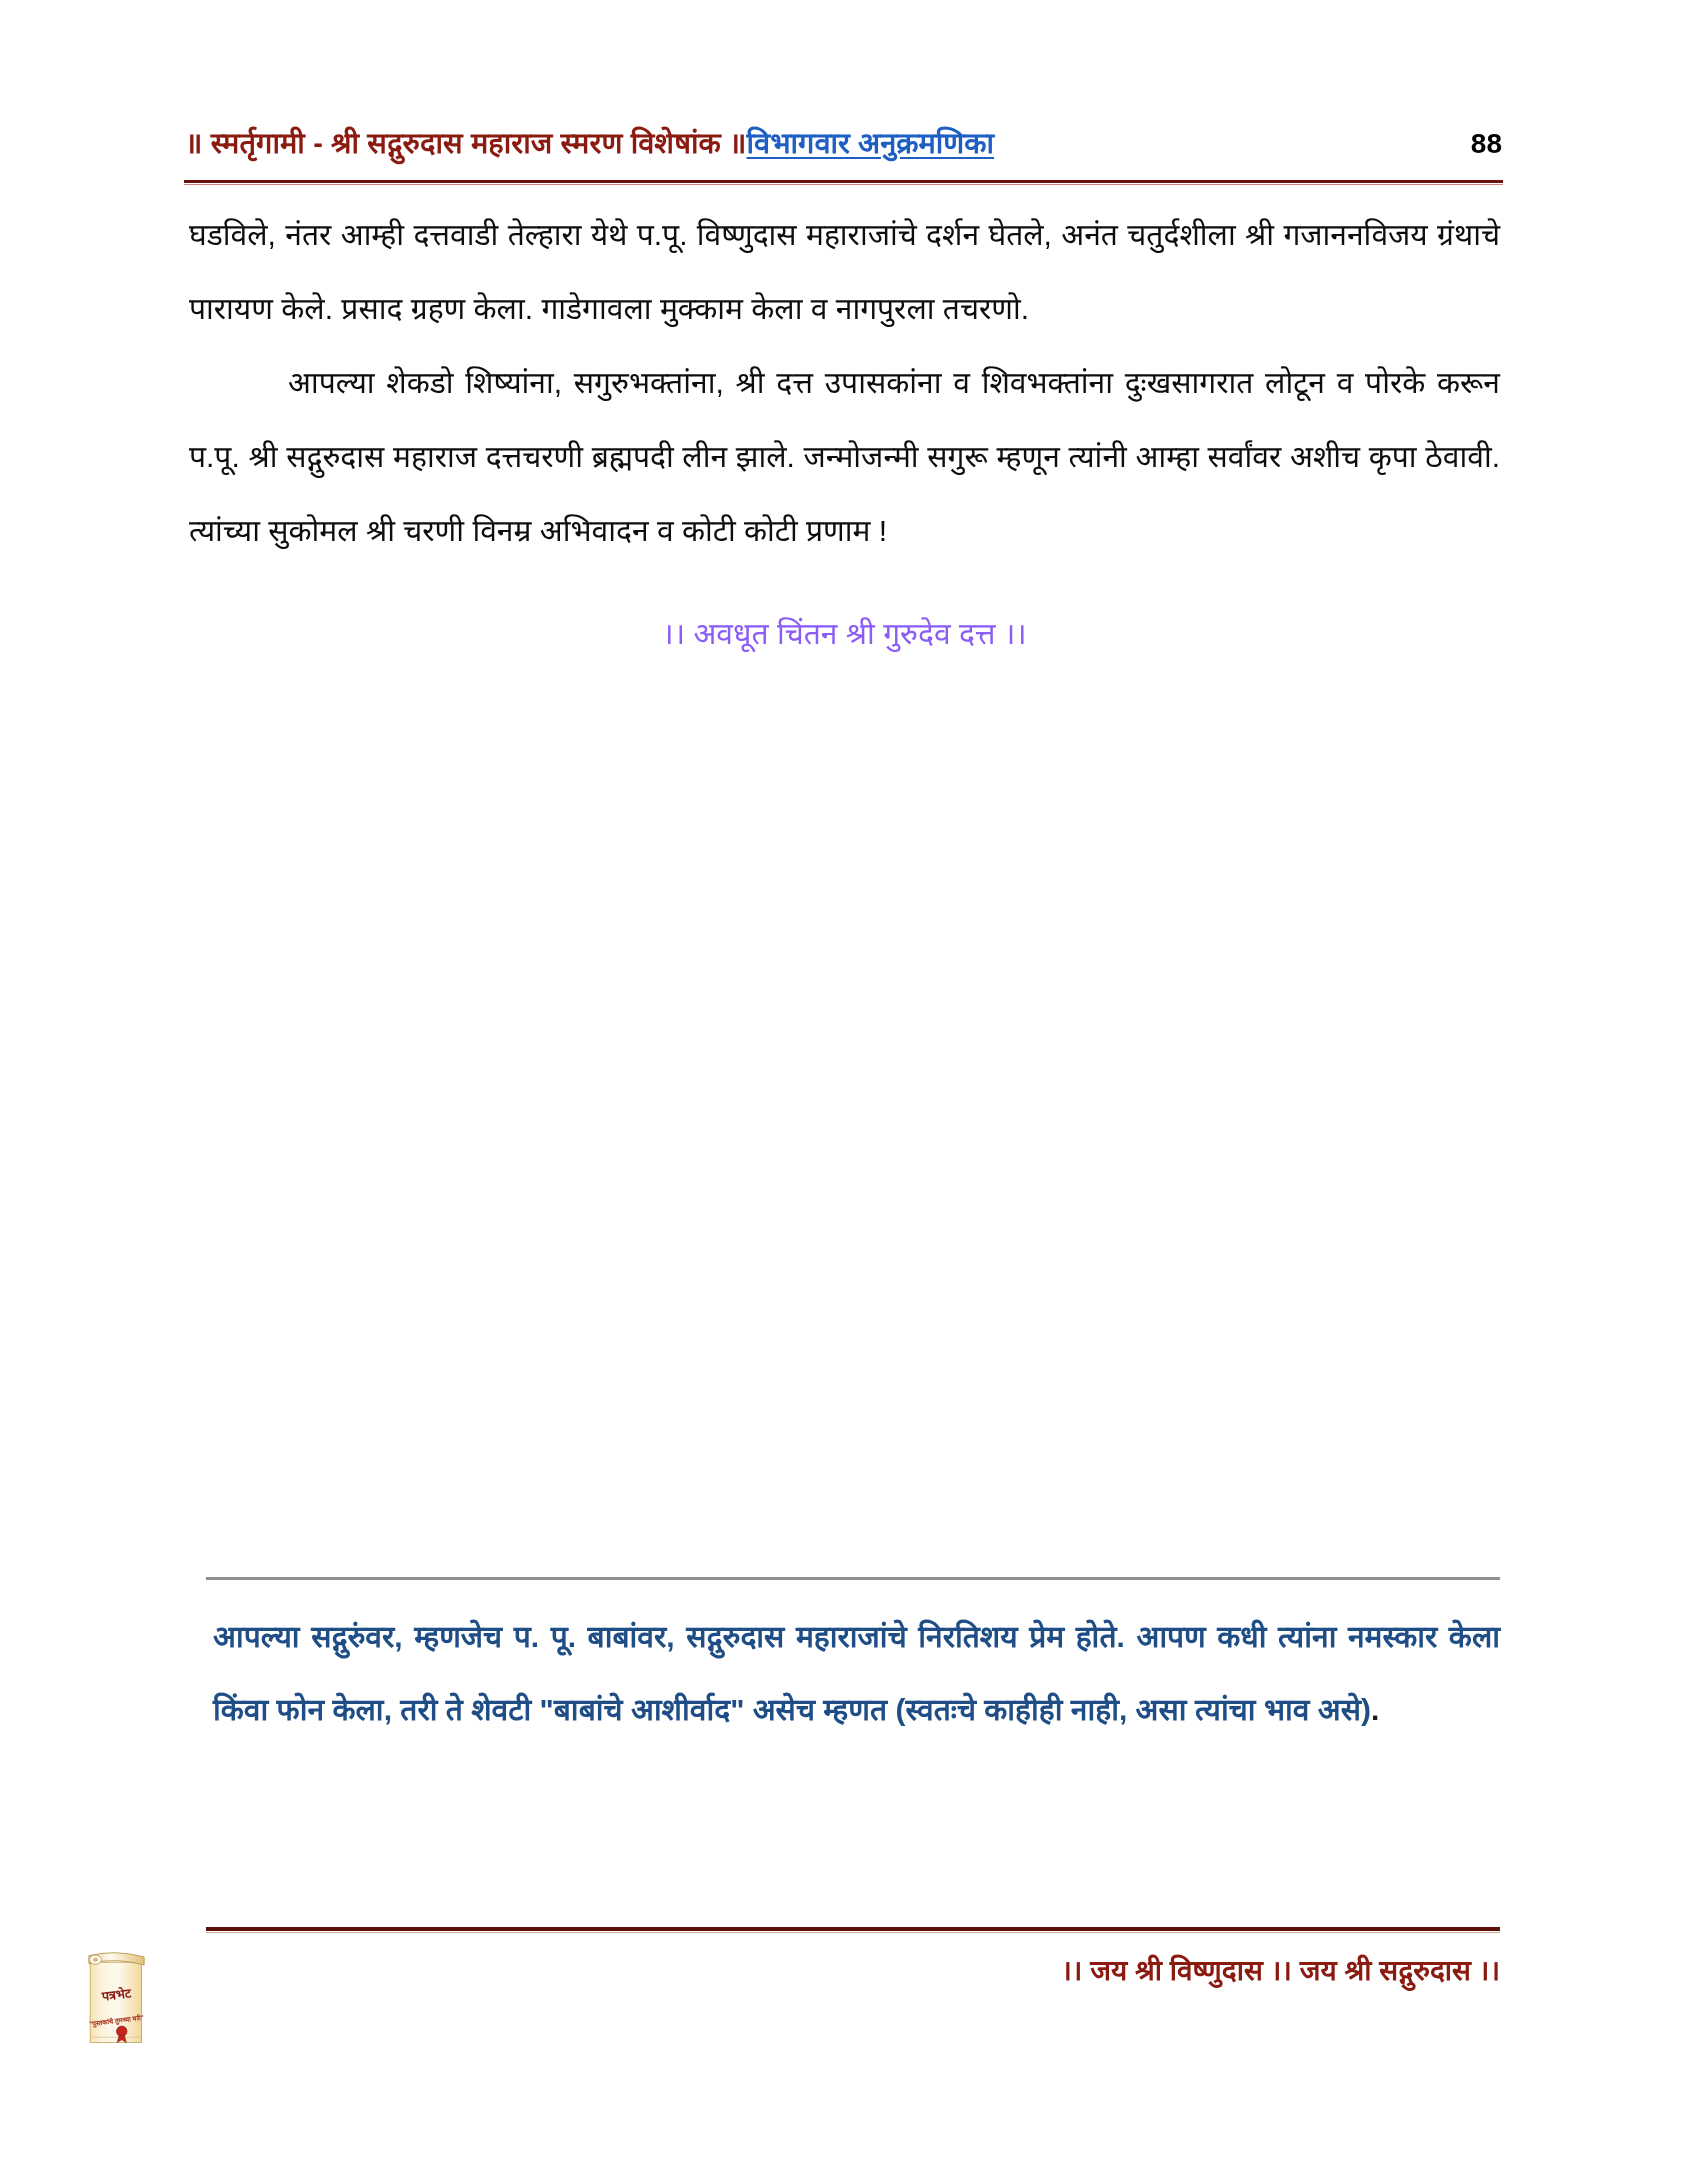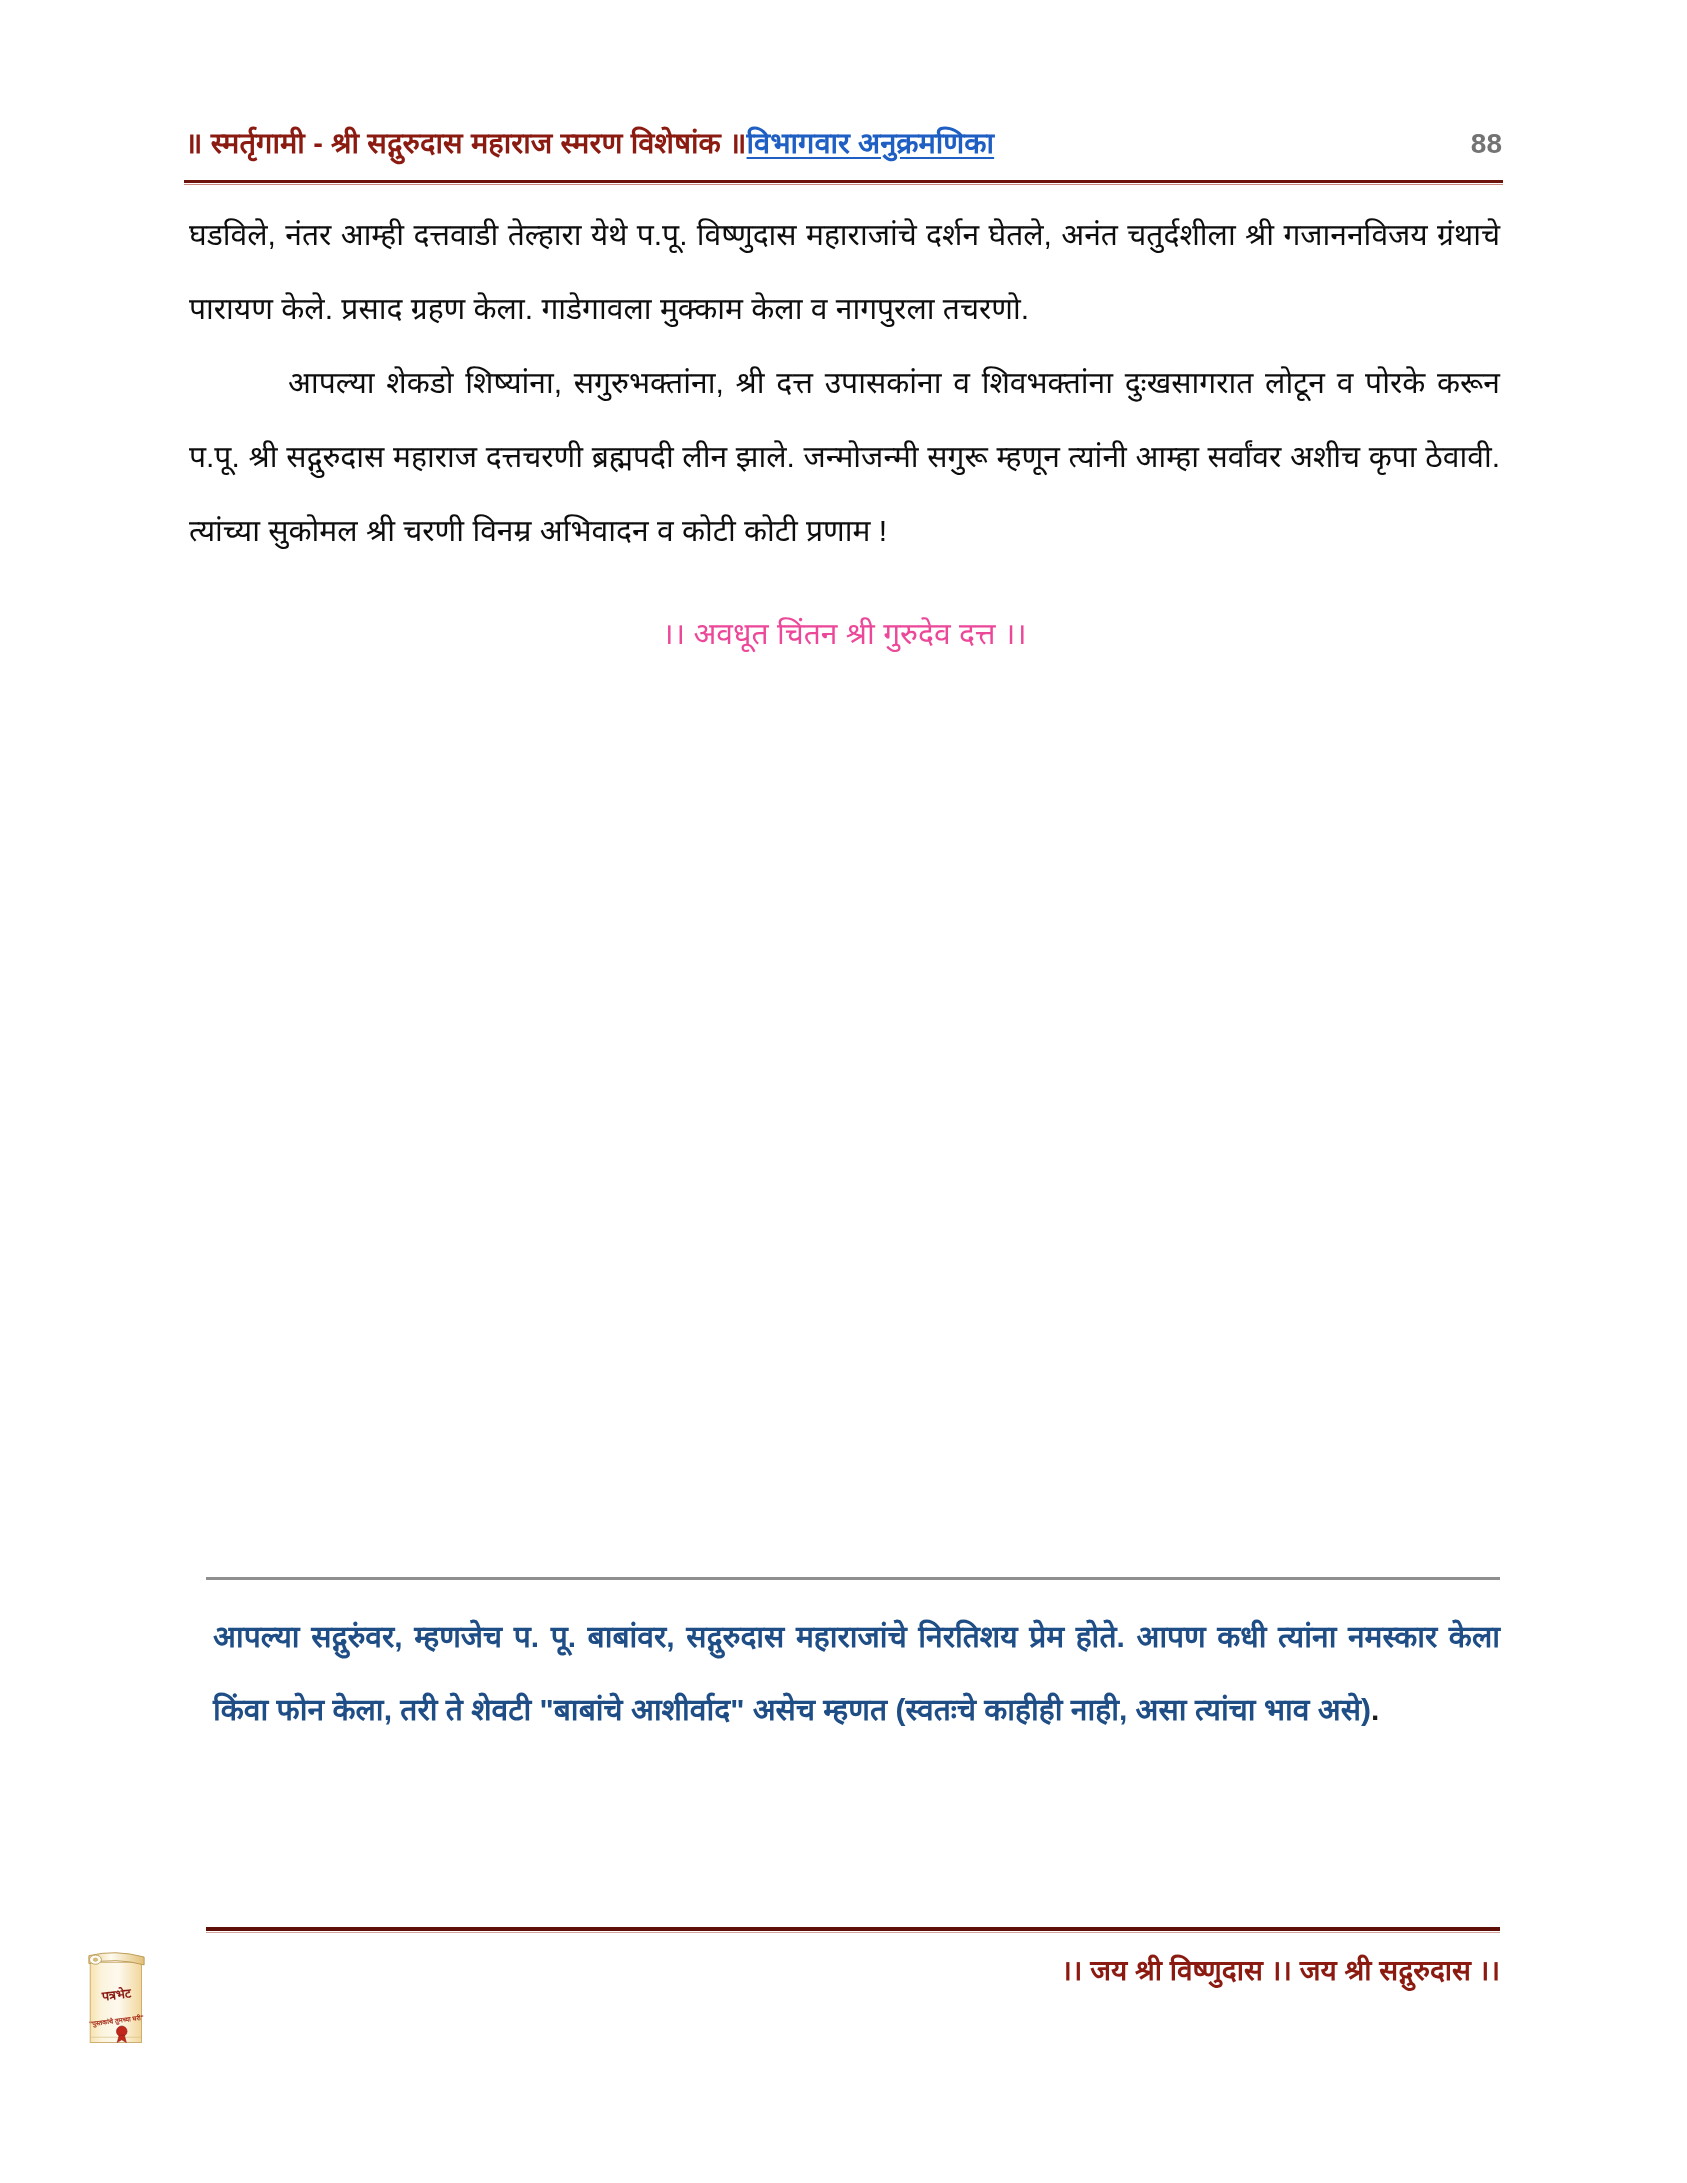--- a/index.html
+++ b/index.html
@@ -45,21 +45,21 @@
     font-weight: bold;
     color: #1F5FC4;
     text-decoration: underline;
     text-underline-offset: 4px;
     white-space: nowrap;
     line-height: 1.1;
   }
   .header-pageno {
     font-size: 28px;
     font-weight: bold;
-    color: #737373;
+    color: #000000;
     line-height: 1.1;
     margin-left: auto;
     padding-left: 40px;
   }
 
   .header-rule {
     position: absolute;
     left: 184px;
     right: 184px;
     top: 180px;
@@ -89,21 +89,21 @@
     text-align: justify;
     text-justify: inter-word;
     margin: 0;
   }
   .para.indent {
     text-indent: 99px;
   }
   .centered-line {
     font-size: 30px;
     line-height: 74px;
-    color: #ec4899;
+    color: #8b5cf6;
     text-align: center;
     margin: 0;
     padding-top: 29px;
   }
 
   
   .note-rule {
     position: absolute;
     left: 206px;
     right: 187px;

